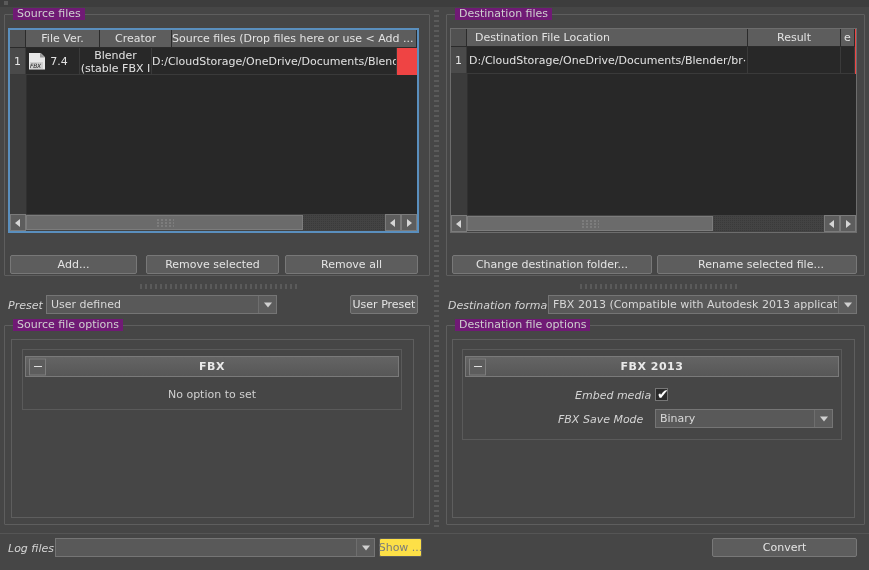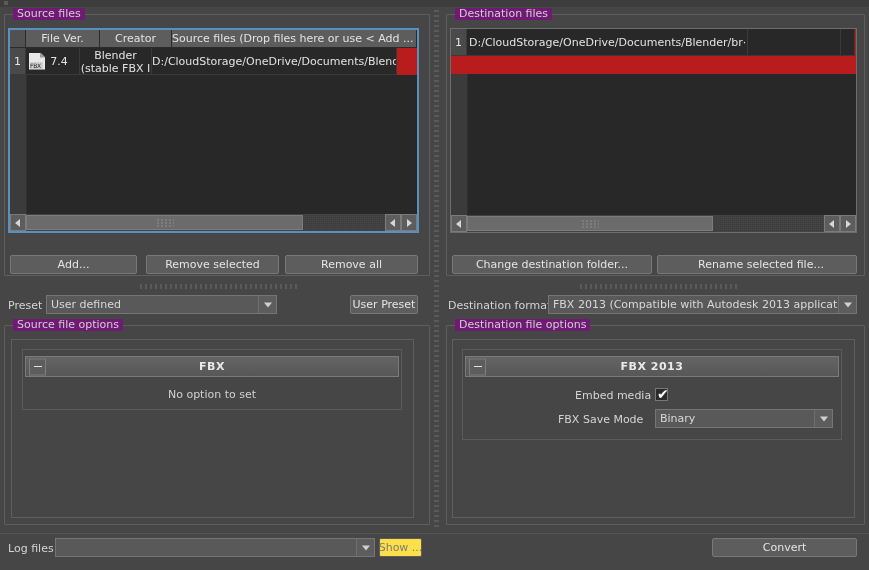--- a/index.html
+++ b/index.html
@@ -52,21 +52,21 @@
     background: #701a75;
     font-size: 11px;
     color: #cfcfcf;
     white-space: nowrap;
     line-height: 12px;
   }
 
   
   .tablewrap {
     position: absolute;
-    background: #b91c1c;
+    background: #ef4444;
     box-sizing: border-box;
     border: 1px solid #6d6d6d;
   }
   .tablewrap.focused {
     border: 2px solid #5a8fbe;
   }
   .thead {
     display: flex;
     height: 18px;
     box-sizing: border-box;
@@ -227,20 +227,21 @@
 
   
   .lbl {
     position: absolute;
     font-size: 11px;
     color: #d4d4d4;
     white-space: nowrap;
     line-height: 1;
     display: flex;
     align-items: center;
+    font-style: italic;
   }
   .combo {
     position: absolute;
     background: #595959;
     border: 1px solid #757575;
     box-sizing: border-box;
     display: flex;
     align-items: center;
   }
   .combo .ctext {
@@ -413,20 +414,26 @@
 
   <div class="btn" style="left:10px; top:255px; width:127px; height:19px;">Add...</div>
   <div class="btn" style="left:146px; top:255px; width:133px; height:19px;">Remove selected</div>
   <div class="btn" style="left:285px; top:255px; width:133px; height:19px;">Remove all</div>
 
   <div class="group" style="left:446px; top:14px; width:419px; height:262px;">
     <div class="glabel">Destination files</div>
   </div>
 
   <div class="tablewrap" style="left:450px; top:28px; width:407px; height:205px;">
+    <div class="thead">
+      <div class="th corner" style="width:16px;"></div>
+      <div class="th" style="width:281px; text-align:left; padding-left:8px;">Destination File Location</div>
+      <div class="th" style="width:93px;">Result</div>
+      <div class="th" style="width:14px;">e</div>
+    </div>
     <div class="trow">
       <div class="td idx" style="width:16px;">1</div>
       <div class="td" style="width:281px; padding-left:2px;">D:/CloudStorage/OneDrive/Documents/Blender/br···</div>
       <div class="td center" style="width:93px;"></div>
       <div class="td" style="width:14px;"></div>
     </div>
     <div class="emptyarea" style="position:absolute; left:0; top:45px; right:0; bottom:17px;">
       <div style="position:absolute; left:0; top:0; width:16px; bottom:0; background:#3b3b3b; border-right:1px solid #303030;"></div>
     </div>
 

